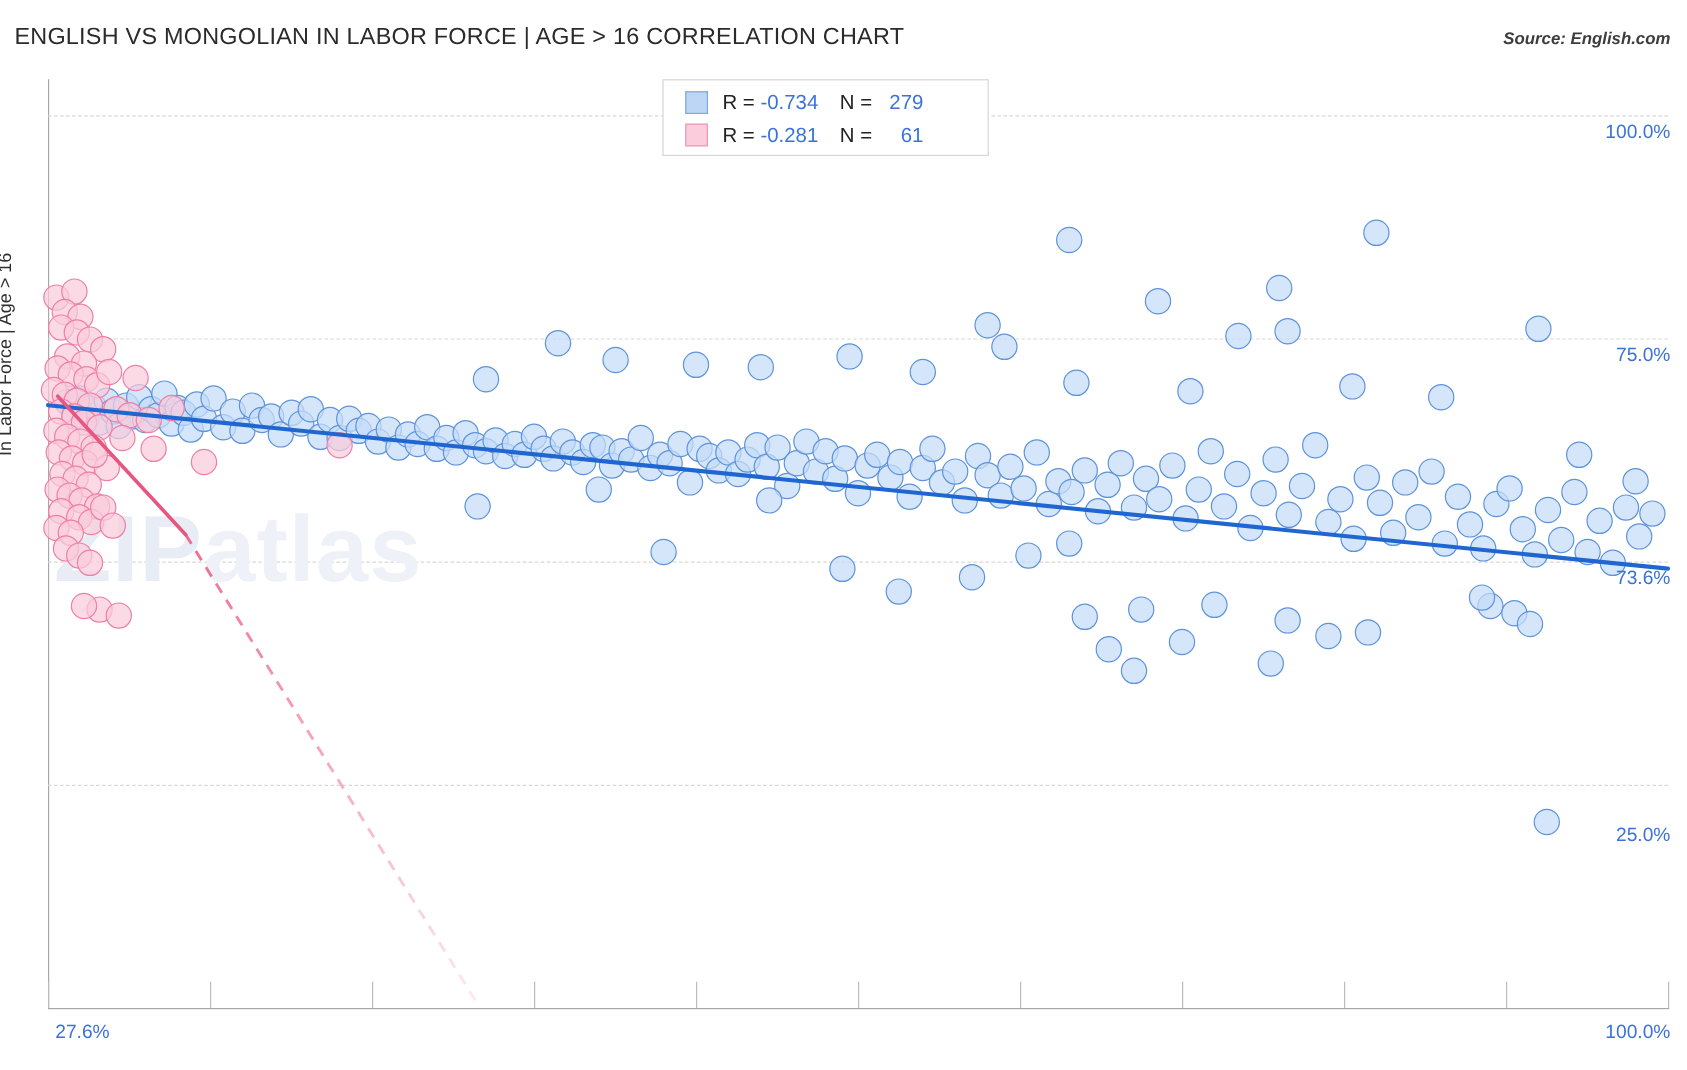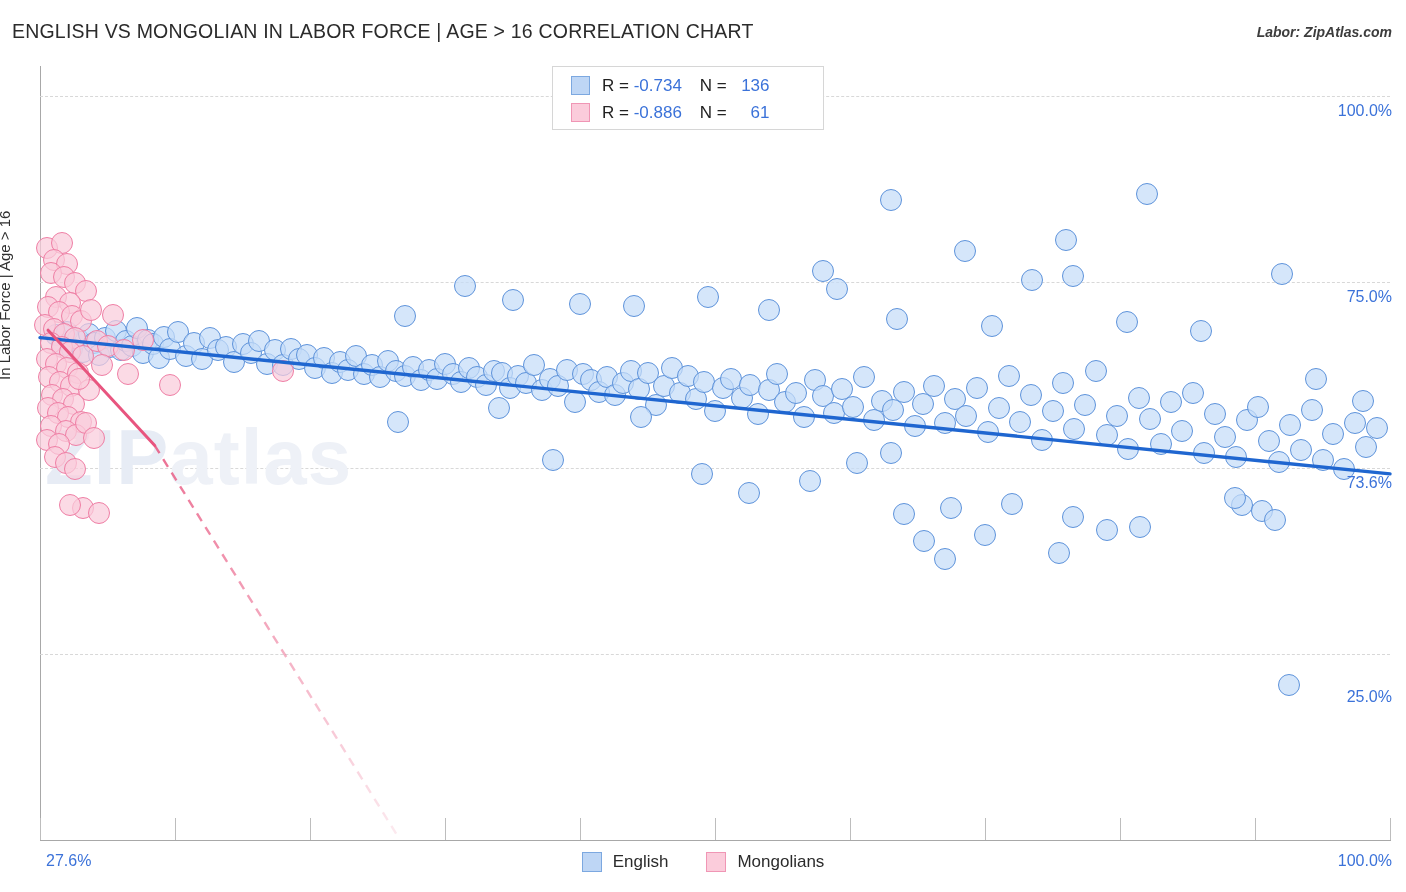--- a/index.html
+++ b/index.html
@@ -240,21 +240,21 @@
     color: #2b2b2b;
     white-space: nowrap;
   }
 </style>
 </head>
 <body>
 
 <div id="root">
 
   <div class="chart-title">ENGLISH VS MONGOLIAN IN LABOR FORCE | AGE &gt; 16 CORRELATION CHART</div>
-  <div class="source-note">Labor: ZipAtlas.com</div>
+  <div class="source-note">Source: English.com</div>
 
   <div class="axis-line-y"></div>
   <div class="axis-line-x"></div>
 
   <div class="plot-area">
     <div id="gridlines">
         <div class="gridline" style="top: 29.7692px;"></div>
         <div class="gridline" style="top: 215.827px;"></div>
         <div class="gridline" style="top: 401.885px;"></div>
         <div class="gridline" style="top: 587.942px;"></div>
@@ -561,32 +561,22 @@
     </div>
 
   <div class="xlabel left">27.6%</div>
   <div class="xlabel right">100.0%</div>
 
   <div class="y-axis-title">In Labor Force | Age &gt; 16</div>
 
   <div class="corr-box">
     <div class="corr-row">
       <span class="swatch english"></span>
-      <span class="corr-text"><span>R = </span><span class="corr-val">-0.734</span><span class="corr-n-label">N = </span><span class="corr-n-val">136</span></span>
+      <span class="corr-text"><span>R = </span><span class="corr-val">-0.734</span><span class="corr-n-label">N = </span><span class="corr-n-val">279</span></span>
     </div>
     <div class="corr-row">
       <span class="swatch mongolian"></span>
-      <span class="corr-text"><span>R = </span><span class="corr-val">-0.886</span><span class="corr-n-label">N = </span><span class="corr-n-val">61</span></span>
+      <span class="corr-text"><span>R = </span><span class="corr-val">-0.281</span><span class="corr-n-label">N = </span><span class="corr-n-val">61</span></span>
     </div>
   </div>
 
-  <div class="series-legend">
-    <div class="legend-item">
-      <span class="legend-swatch english"></span>
-      <span class="legend-label">English</span>
-    </div>
-    <div class="legend-item">
-      <span class="legend-swatch mongolian"></span>
-      <span class="legend-label">Mongolians</span>
-    </div>
-  </div>
 
 </div>
 
 </body></html>

